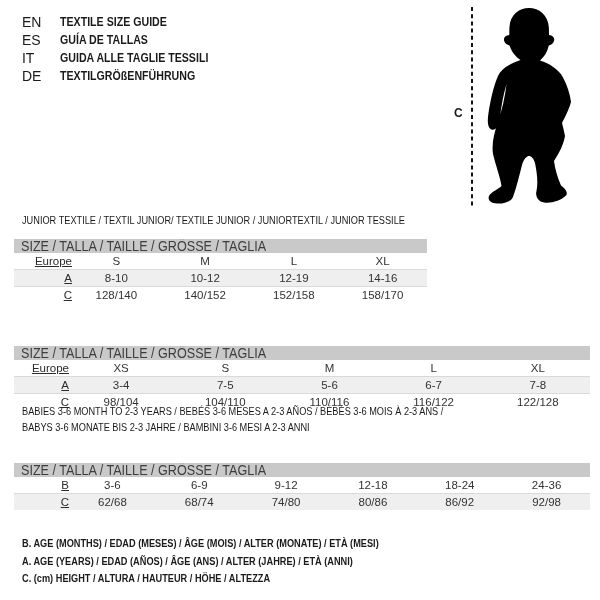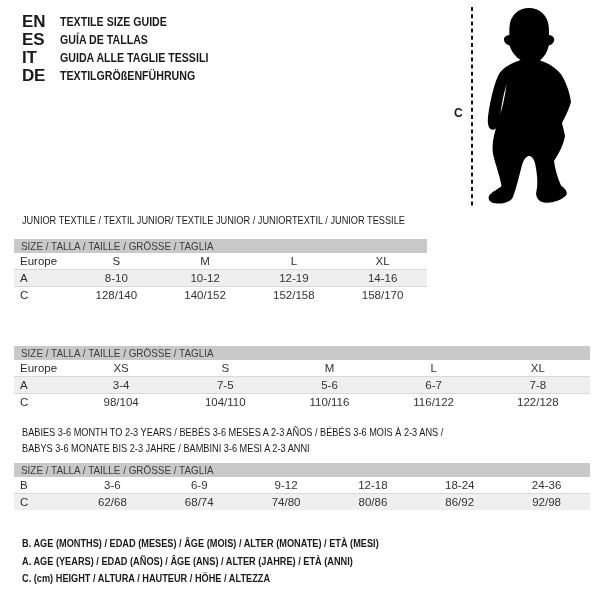--- a/index.html
+++ b/index.html
@@ -3,45 +3,45 @@
 <meta charset="utf-8">
 <style>
   html,body{margin:0;padding:0;background:#ffffff;}
   .page{
     position:relative;width:600px;height:600px;background:#ffffff;overflow:hidden;
     font-family:"Liberation Sans","DejaVu Sans",sans-serif;color:#1a1a1a;
   }
   
   .lang-block{position:absolute;left:22px;top:13px;}
   .lang-row{display:flex;height:18px;align-items:center;}
-  .lang-code{width:38px;font-weight:bold;font-size:17px;letter-spacing:-.2px;}
+  .lang-code{width:38px;font-weight:normal;font-size:14px;letter-spacing:-.2px;}
   .lang-text{font-weight:bold;font-size:12.5px;white-space:nowrap;
     display:inline-block;transform:scaleX(.85);transform-origin:left center;}
   
   .measure-line{position:absolute;left:470px;top:7px;}
   .figure-label{position:absolute;left:454px;top:106px;font-weight:bold;font-size:12px;}
   .baby{position:absolute;left:483px;top:5px;}
   
   .title{position:absolute;white-space:nowrap;font-weight:normal;font-size:11.5px;line-height:16px;}
   .cond{display:inline-block;transform:scaleX(.8);transform-origin:left center;white-space:nowrap;}
   .title sub{font-size:8px;}
   .title-1{left:22px;top:212px;}
   .title-2{left:22px;top:319px;}
-  .title-3{left:22px;top:424px;}
+  .title-3{left:22px;top:403px;}
   
   .tblwrap{position:absolute;}
   .tbl-1{left:14px;top:239px;width:413px;}
   .tbl-2{left:14px;top:346px;width:576px;}
   .tbl-3{left:14px;top:463px;width:576px;}
   .band{height:14px;line-height:14px;background:#c9c9c9;color:#3d3d3d;
-    font-size:11px;padding-left:7px;overflow:hidden;}
+    font-size:14px;padding-left:7px;overflow:hidden;}
   .band .cond{transform:scaleX(.9);}
   table{width:100%;border-collapse:collapse;table-layout:fixed;}
   td{height:16px;padding:0;font-size:11.5px;text-align:center;color:#333;white-space:nowrap;}
-  td.lbl{text-align:left;padding-left:6px;color:#2b2b2b;}
+  td.lbl{text-align:right;padding-left:6px;color:#2b2b2b;text-decoration:underline;}
   tr{border-bottom:1px solid #d9d9d9;}
   tr:last-child{border-bottom:none;}
   tr.shaded{background:#efefef;}
   
   .notes{position:absolute;left:22px;top:535px;}
   .note{height:17.5px;line-height:17.5px;font-weight:bold;font-size:11.5px;white-space:nowrap;}
 </style>
 </head>
 <body>
 

